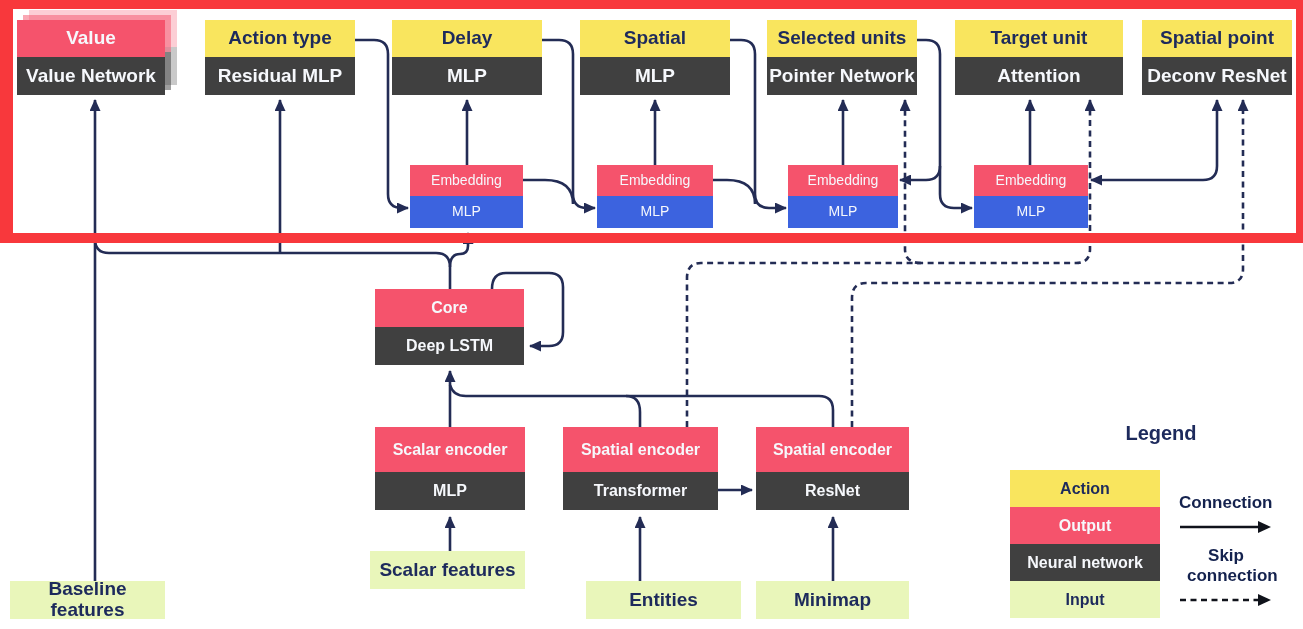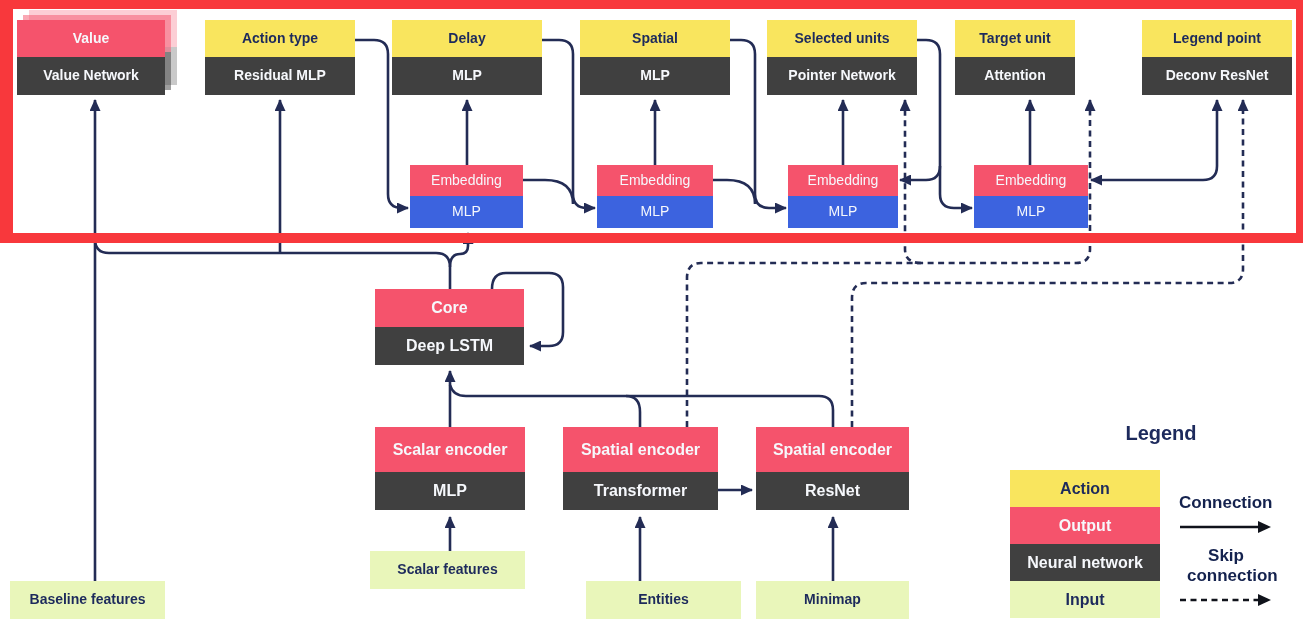--- a/index.html
+++ b/index.html
@@ -7,21 +7,21 @@
     font-family:"Liberation Sans",sans-serif;overflow:hidden}
   .node{position:absolute;z-index:3}
   .half{display:flex;align-items:center;justify-content:center;text-align:center;line-height:1.1}
   .c-yellow{background:#F9E55E}
   .c-pink{background:#F5536C}
   .c-blue{background:#404040}
   .c-blueL{background:#3C63DF}
   .c-green{background:#E9F6BA}
   .t-navy{color:#1D2A5C}
   .t-white{color:#F6F8FC}
-  .fs-head{font-size:14px;font-weight:600}
+  .fs-head{font-size:19px;font-weight:600}
   .fs-emb{font-size:14px;font-weight:400}
   .fs-enc{font-size:16px;font-weight:700}
   .ghost{position:absolute;z-index:1}
   svg.wires{position:absolute;left:0;top:0;z-index:2}
   .wire{stroke:#232C55;stroke-width:2.6;fill:none}
   .wire.dash{stroke-dasharray:6 4.5}
   .red-frame{position:absolute;left:0;top:0;width:1303px;height:243px;
     border:solid #F8383C;border-width:9px 7px 10px 13px;box-sizing:border-box;
     z-index:6;pointer-events:none}
   .legend-title{position:absolute;z-index:3;font-size:20px;font-weight:600;color:#1D2A5C;text-align:center}
@@ -90,26 +90,26 @@
     <div class="half c-blue t-white fs-head" style="height:38px">MLP</div>
   </div>
   <div class="node" style="left:580px;top:20px;width:150px">
     <div class="half c-yellow t-navy fs-head" style="height:37px">Spatial</div>
     <div class="half c-blue t-white fs-head" style="height:38px">MLP</div>
   </div>
   <div class="node" style="left:767px;top:20px;width:150px">
     <div class="half c-yellow t-navy fs-head" style="height:37px">Selected units</div>
     <div class="half c-blue t-white fs-head" style="height:38px">Pointer Network</div>
   </div>
-  <div class="node" style="left:955px;top:20px;width:120px">
+  <div class="node" style="left:955px;top:20px;width:168px">
     <div class="half c-yellow t-navy fs-head" style="height:37px">Target unit</div>
     <div class="half c-blue t-white fs-head" style="height:38px">Attention</div>
   </div>
   <div class="node" style="left:1142px;top:20px;width:150px">
-    <div class="half c-yellow t-navy fs-head" style="height:37px">Legend point</div>
+    <div class="half c-yellow t-navy fs-head" style="height:37px">Spatial point</div>
     <div class="half c-blue t-white fs-head" style="height:38px">Deconv ResNet</div>
   </div>
 
   <div class="node" style="left:410px;top:165px;width:113px">
     <div class="half c-pink t-white fs-emb" style="height:31px">Embedding</div>
     <div class="half c-blueL t-white fs-emb" style="height:32px">MLP</div>
   </div>
   <div class="node" style="left:597px;top:165px;width:116px">
     <div class="half c-pink t-white fs-emb" style="height:31px">Embedding</div>
     <div class="half c-blueL t-white fs-emb" style="height:32px">MLP</div>

